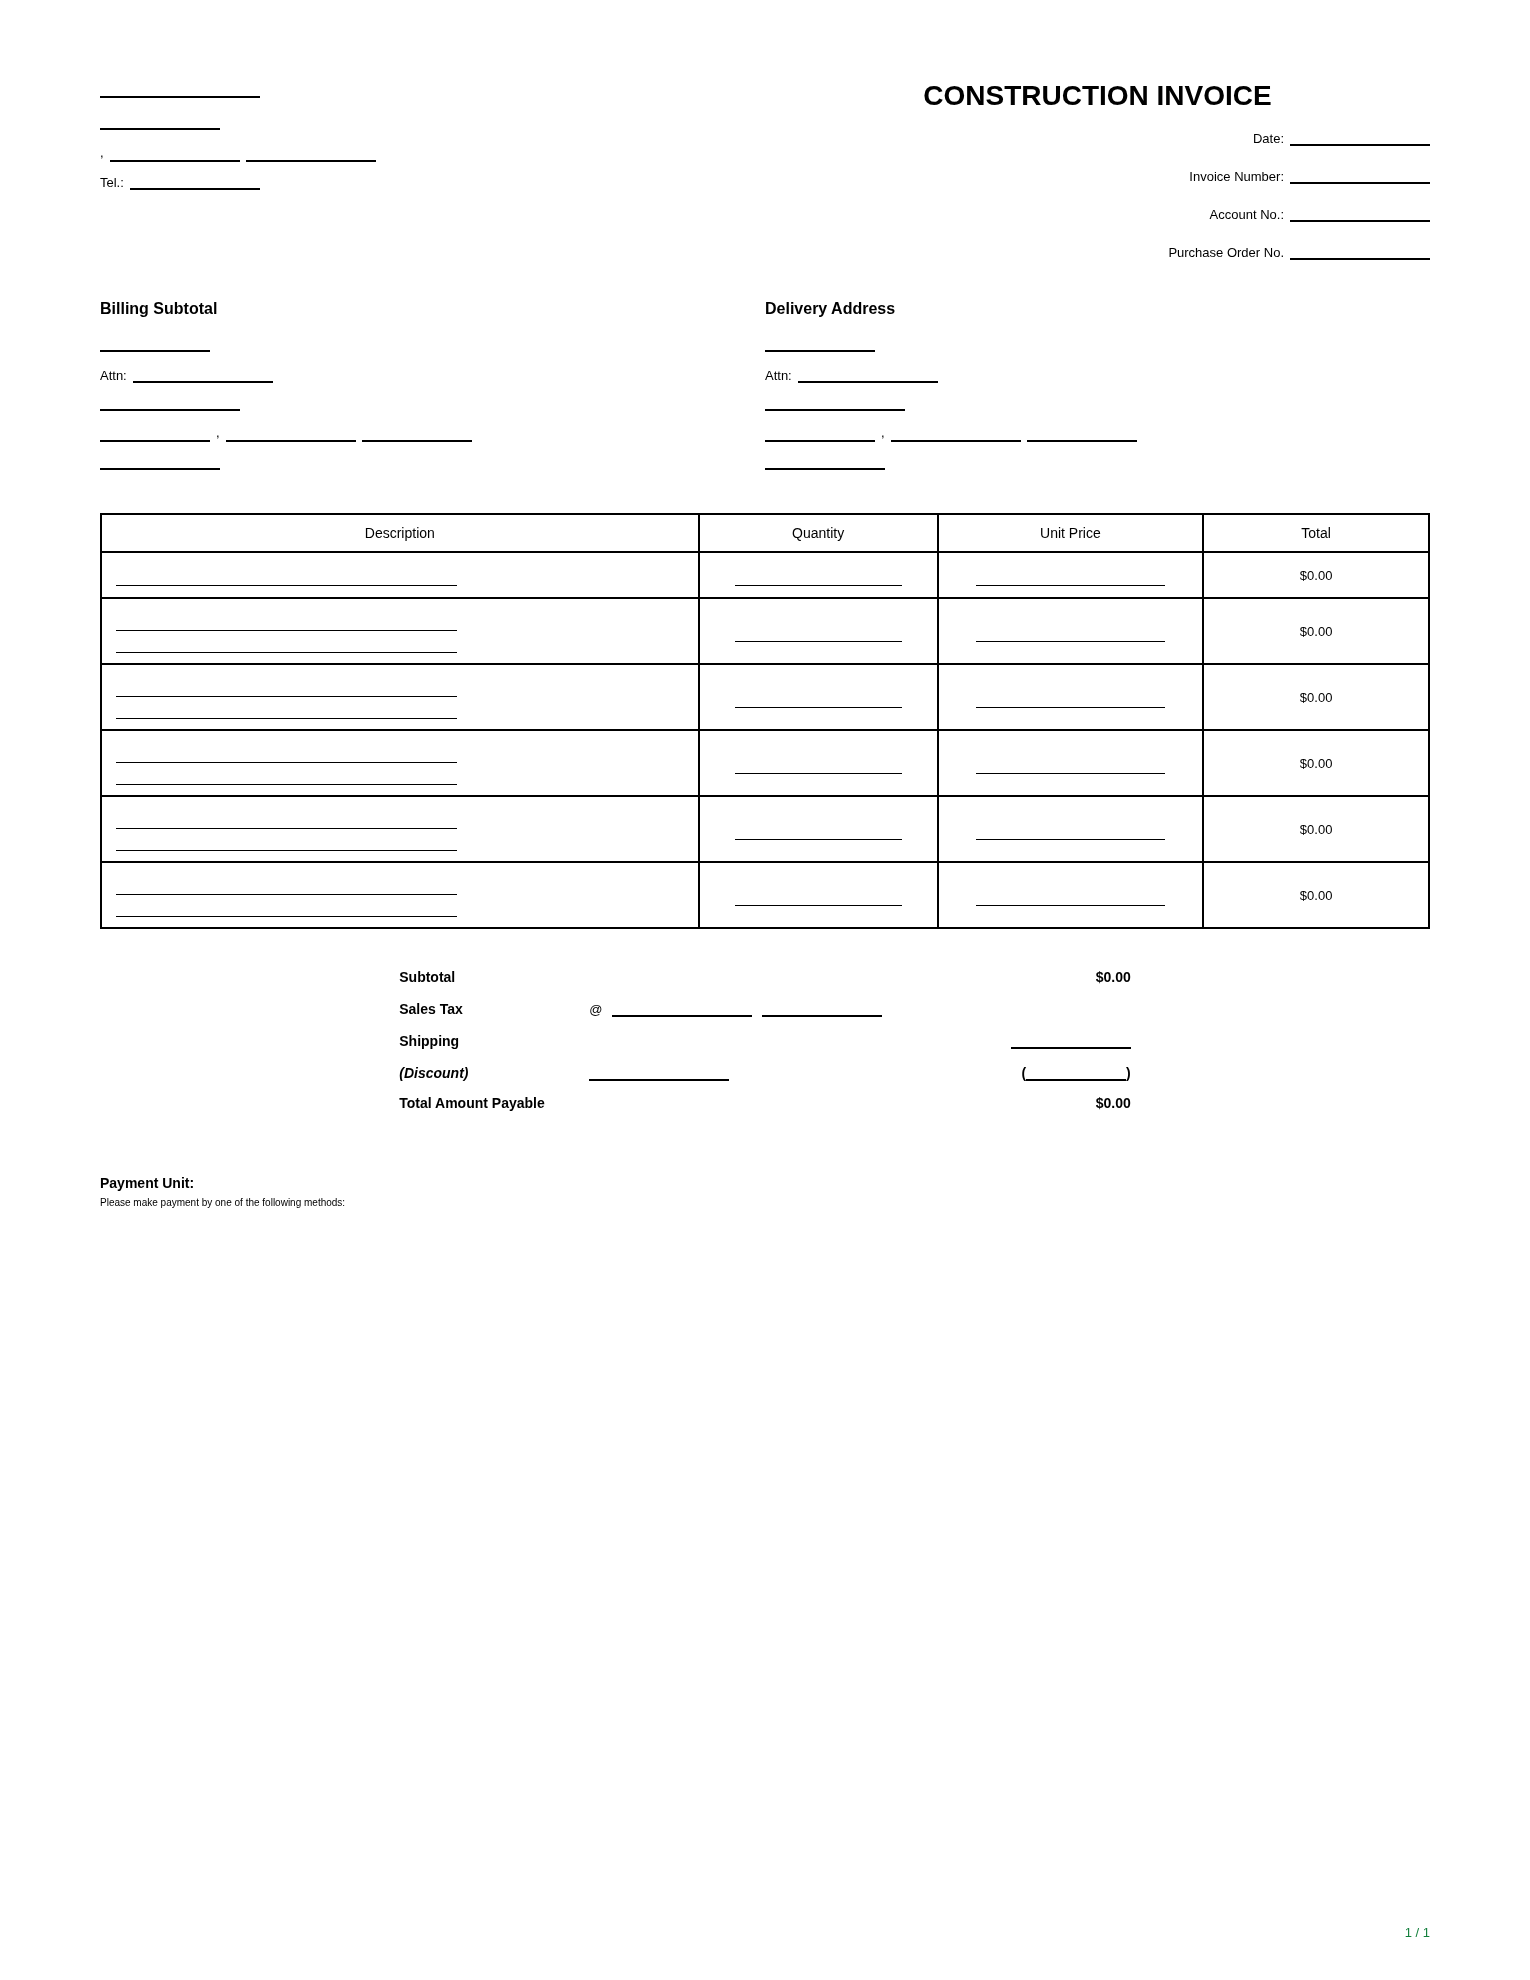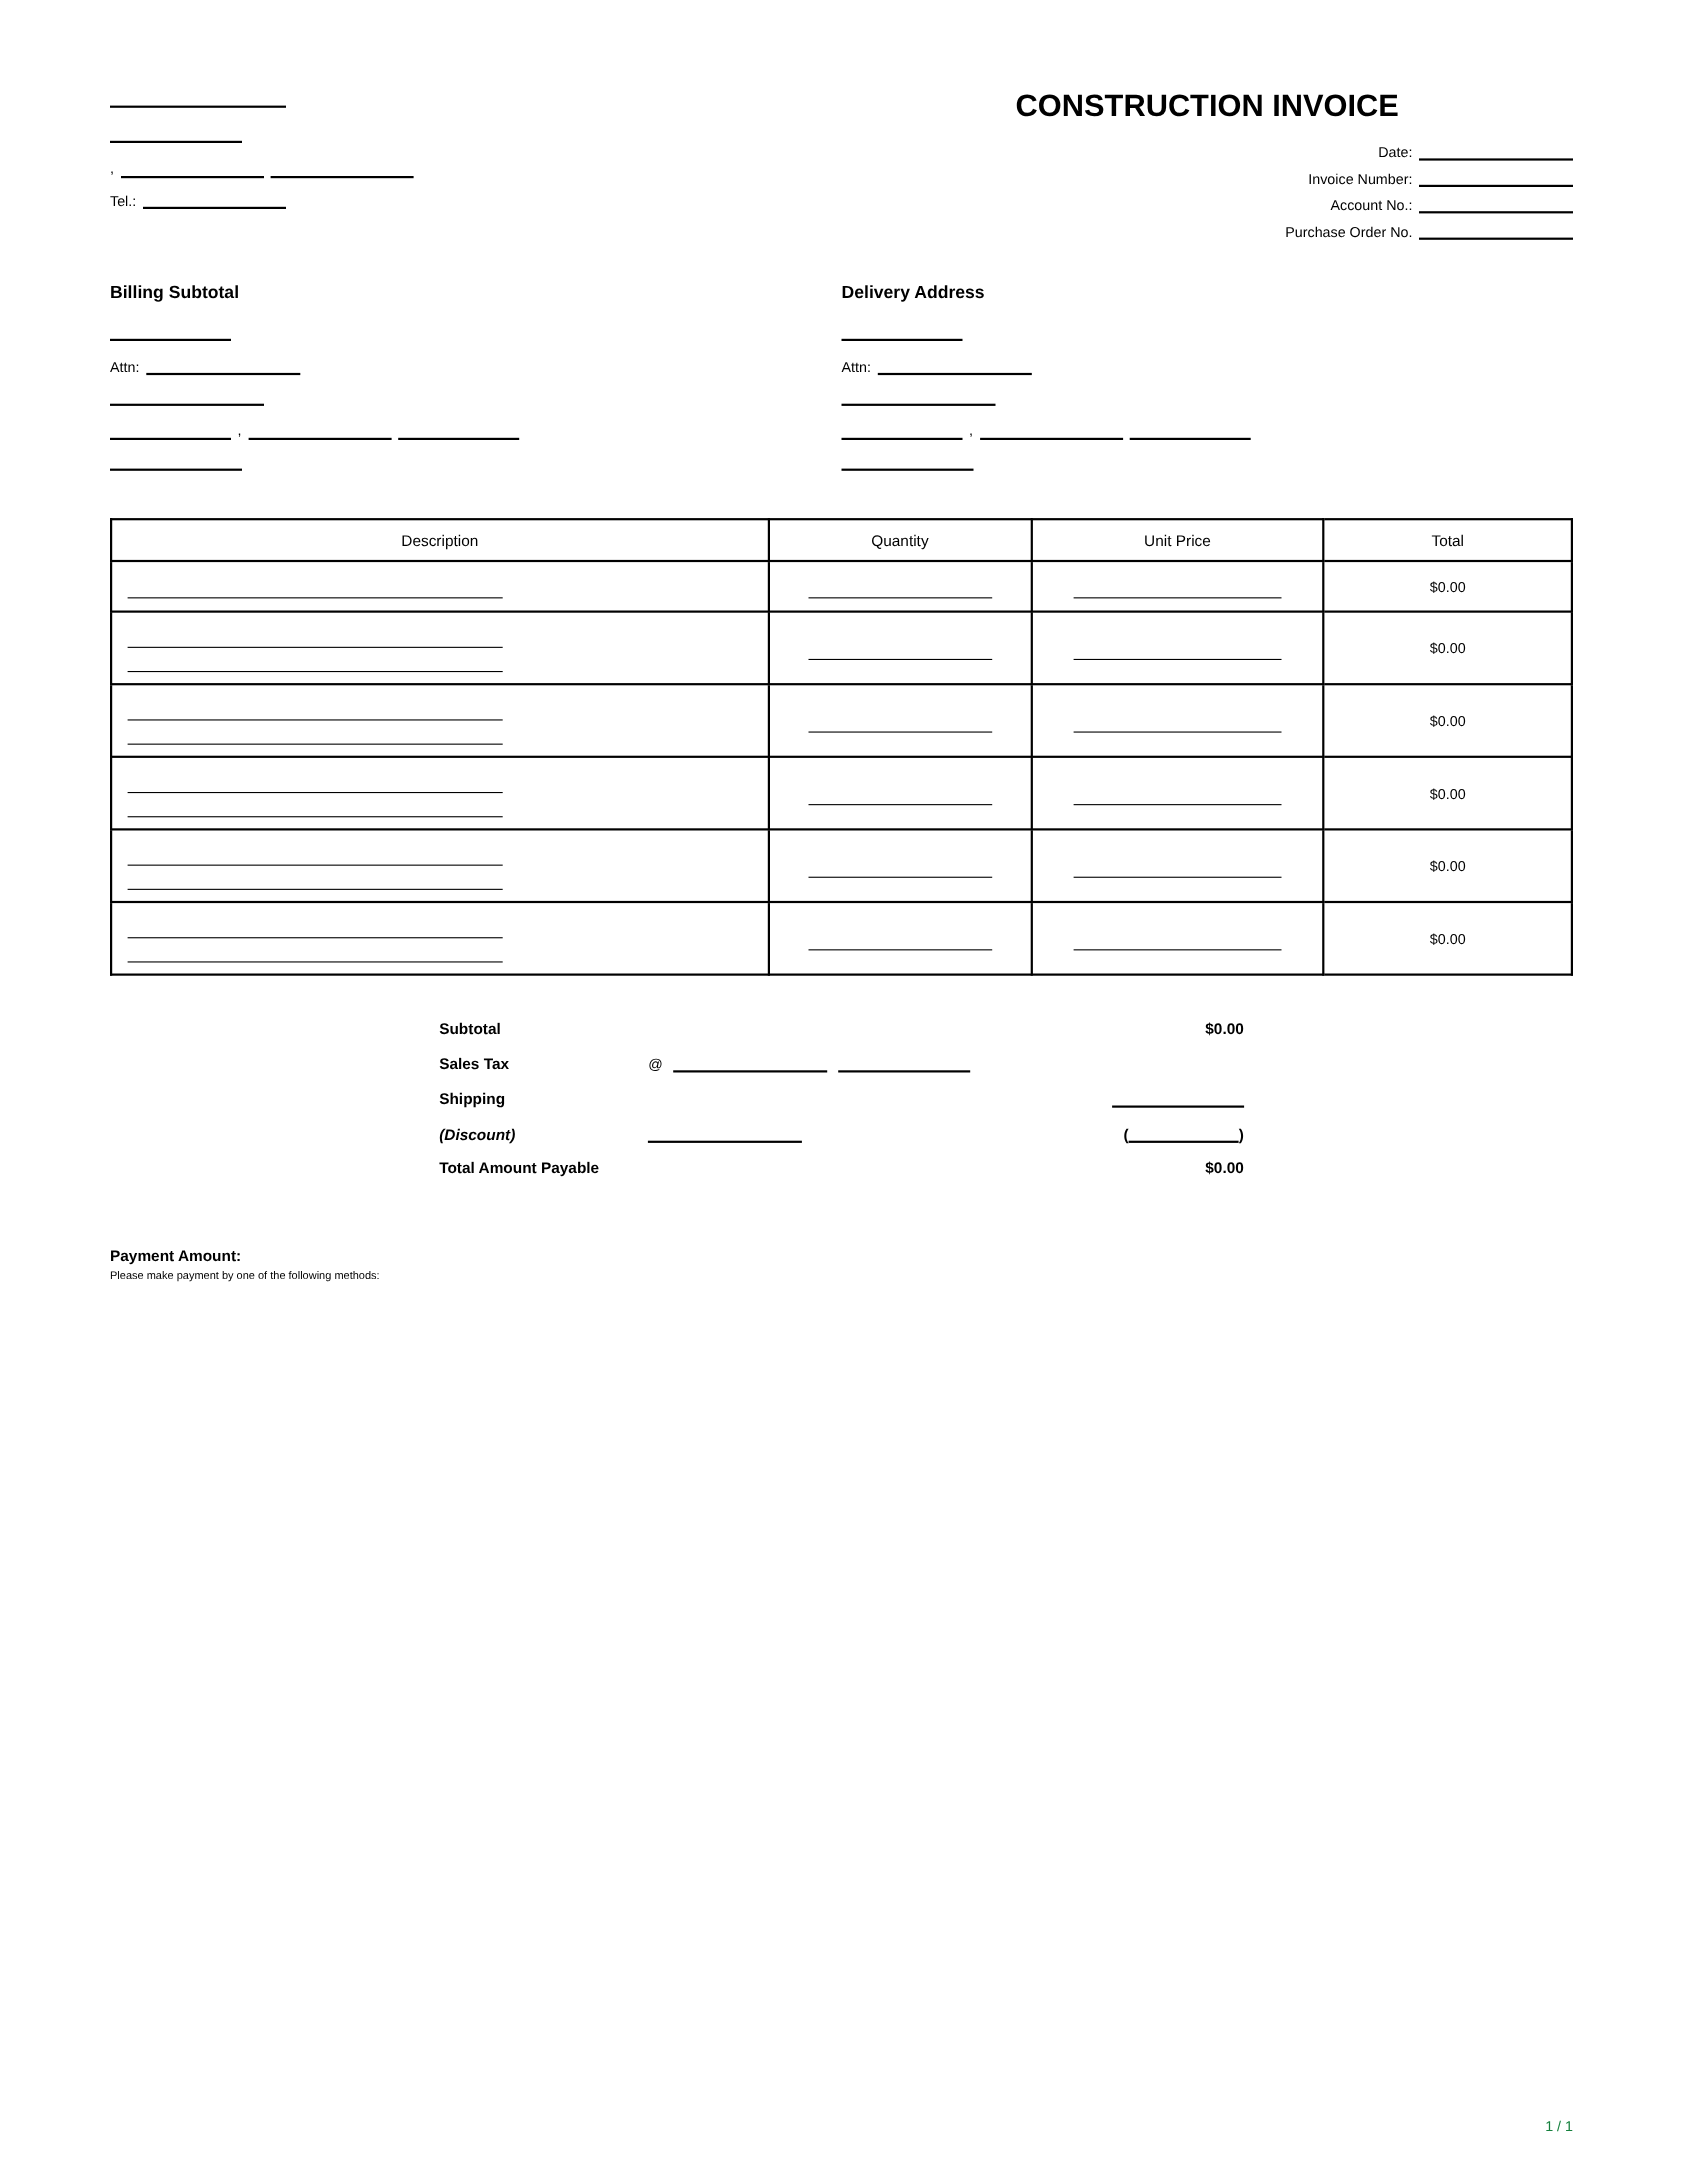--- a/index.html
+++ b/index.html
@@ -87,21 +87,21 @@
       font-size: 28px;
       font-weight: bold;
       text-align: center;
       margin-bottom: 16px;
     }
 
     .invoice-meta {
       display: flex;
       flex-direction: column;
       align-items: flex-end;
-      gap: 6px;
+      gap: 20px;
     }
 
     .meta-row {
       display: flex;
       align-items: flex-end;
       gap: 6px;
       justify-content: flex-end;
     }
 
     .meta-label {
@@ -565,19 +565,19 @@
       <div class="totals-row">
         <span class="totals-label">Total Amount Payable</span>
         <span class="totals-spacer"></span>
         <span class="totals-value">$0.00</span>
       </div>
 
     </div>
   </div>
 
   <div class="payment-terms">
-    <div class="pt-label">Payment Amount:</div>
+    <div class="pt-label">Payment Unit:</div>
     <div class="pt-text">Please make payment by one of the following methods:</div>
   </div>
 
 </div>
 
 <div class="page-number">1 / 1</div>
 
 </body></html>

